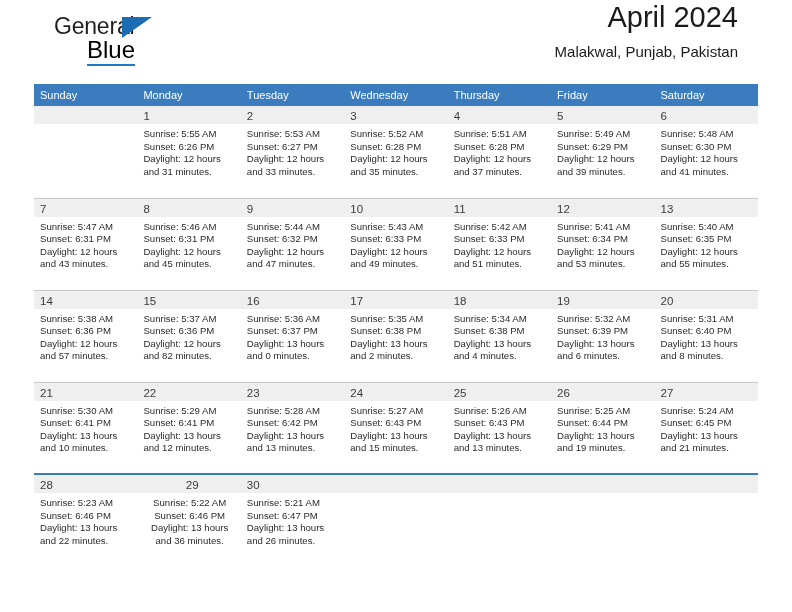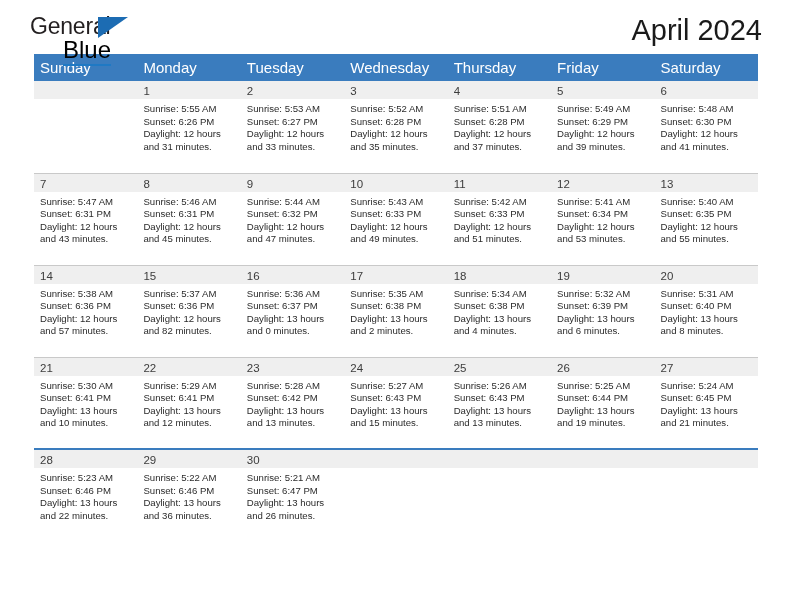--- a/index.html
+++ b/index.html
@@ -19,22 +19,22 @@
   .page {
     position: relative;
     width: 792px;
     height: 612px;
     padding: 0;
   }
 
   
   .header {
     position: relative;
-    height: 54px;
-    margin: 0 30px;
+    height: 84px;
+    margin: 0 54px;
   }
 
   .logo {
     position: absolute;
     left: 0;
     top: 14px;
     width: 140px;
     height: 56px;
   }
   .logo-general {
@@ -69,21 +69,20 @@
   .title-block {
     position: absolute;
     right: 0;
     top: 0;
     text-align: right;
   }
   .cal-title {
     font-size: 29px;
     color: #1a1a1a;
     line-height: 34px;
-    padding-top: 13px;
     font-weight: 400;
     white-space: nowrap;
   }
   .cal-subtitle {
     font-size: 15px;
     color: #1a1a1a;
     line-height: 20px;
     padding-top: 8px;
     white-space: nowrap;
   }
@@ -94,21 +93,21 @@
     width: 724px;
   }
   table.cal-table {
     border-collapse: collapse;
     table-layout: fixed;
     width: 724px;
   }
   table.cal-table th {
     background: #3a7cbe;
     color: #ffffff;
-    font-size: 15px;
+    font-size: 11px;
     font-weight: 400;
     text-align: left;
     padding: 5px 0 5px 6px;
     height: 21px;
     border: none;
   }
   td.day-cell {
     vertical-align: top;
     padding: 0;
     border-top: 1px solid #c9c9c9;
@@ -150,20 +149,21 @@
   <div class="header">
 
     <div class="logo">
       <span class="logo-general">General</span>
       <span class="logo-triangle"></span>
       <span class="logo-blue">Blue</span>
     </div>
 
     <div class="title-block">
       <div class="cal-title">April 2024</div>
+      <div class="cal-subtitle">Malakwal, Punjab, Pakistan</div>
     </div>
 
   </div>
 
   <div class="calendar">
     <table class="cal-table">
       <thead>
         <tr id="weekday-row">
             <th>Sunday</th>
             <th>Monday</th>
@@ -432,21 +432,21 @@
           <tr class="week-row">
             <td class="day-cell" style="border-top: 2px solid rgb(58, 124, 190);">
               <div class="daynum-band"><span class="daynum">28</span></div>
               <div class="cell-body">
                 <div class="cell-line">Sunrise: 5:23 AM</div>
                 <div class="cell-line">Sunset: 6:46 PM</div>
                 <div class="cell-line">Daylight: 13 hours</div>
                 <div class="cell-line">and 22 minutes.</div>
               </div>
             </td>
-            <td class="day-cell" style="border-top: 2px solid rgb(58, 124, 190);">
+            <td class="day-cell" style="border-top: 2px solid rgb(58, 124, 190); text-align: center;">
               <div class="daynum-band"><span class="daynum">29</span></div>
               <div class="cell-body">
                 <div class="cell-line">Sunrise: 5:22 AM</div>
                 <div class="cell-line">Sunset: 6:46 PM</div>
                 <div class="cell-line">Daylight: 13 hours</div>
                 <div class="cell-line">and 36 minutes.</div>
               </div>
             </td>
             <td class="day-cell" style="border-top: 2px solid rgb(58, 124, 190); margin-top: 37px;">
               <div class="daynum-band"><span class="daynum">30</span></div>

